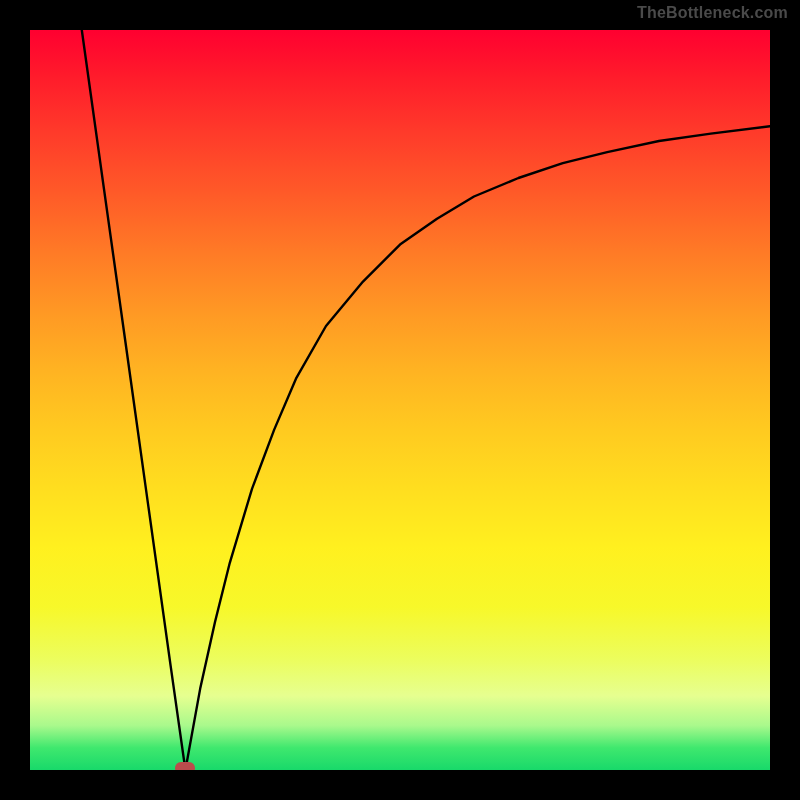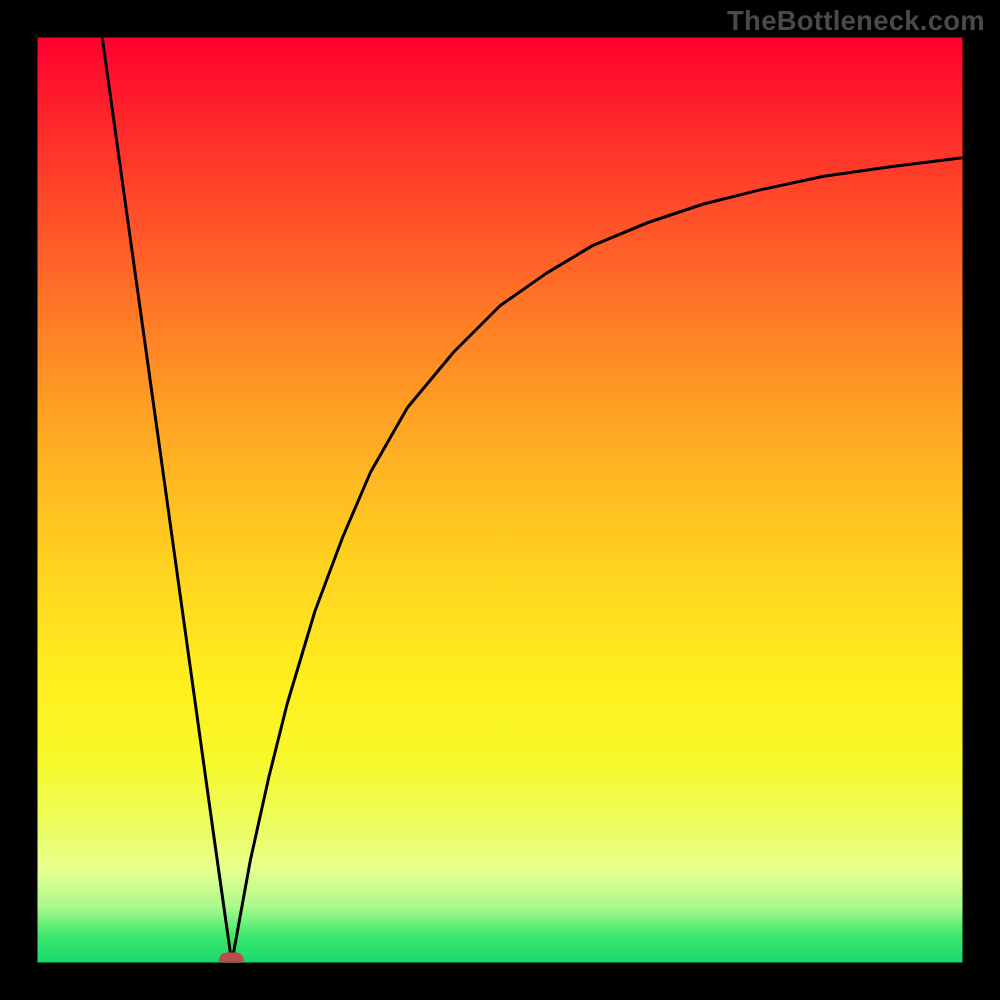--- a/index.html
+++ b/index.html
@@ -14,21 +14,21 @@
   .frame {
     position: relative;
     width: 800px;
     height: 800px;
     background: #000;
   }
   .watermark {
     position: absolute;
     top: 4px;
     right: 12px;
-    font-size: 22px;
+    font-size: 16px;
     font-weight: 600;
     color: #4a4a4a;
     letter-spacing: 0.2px;
     z-index: 10;
     text-align: right;
   }
   .plot-area {
     position: absolute;
     left: 30px;
     top: 30px;

